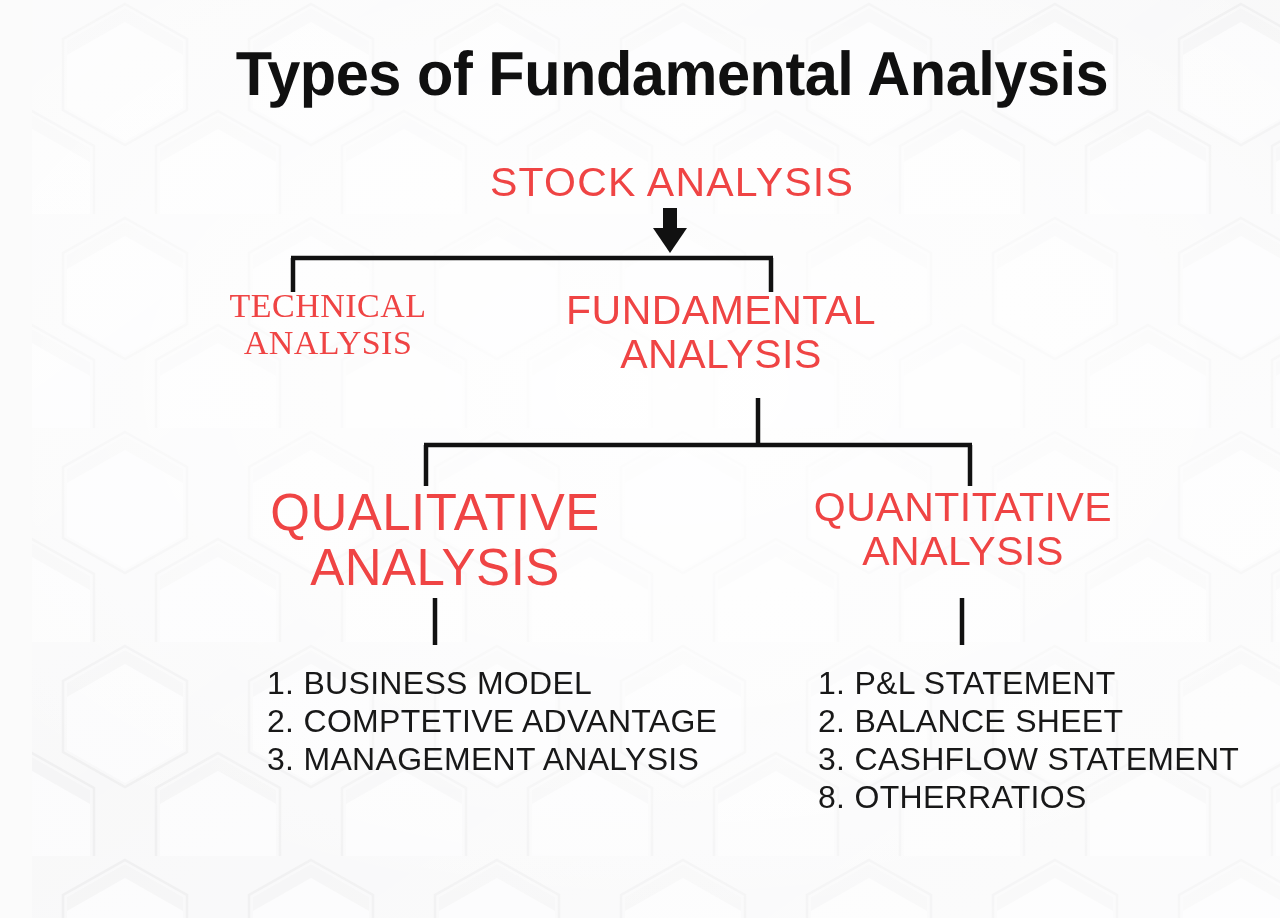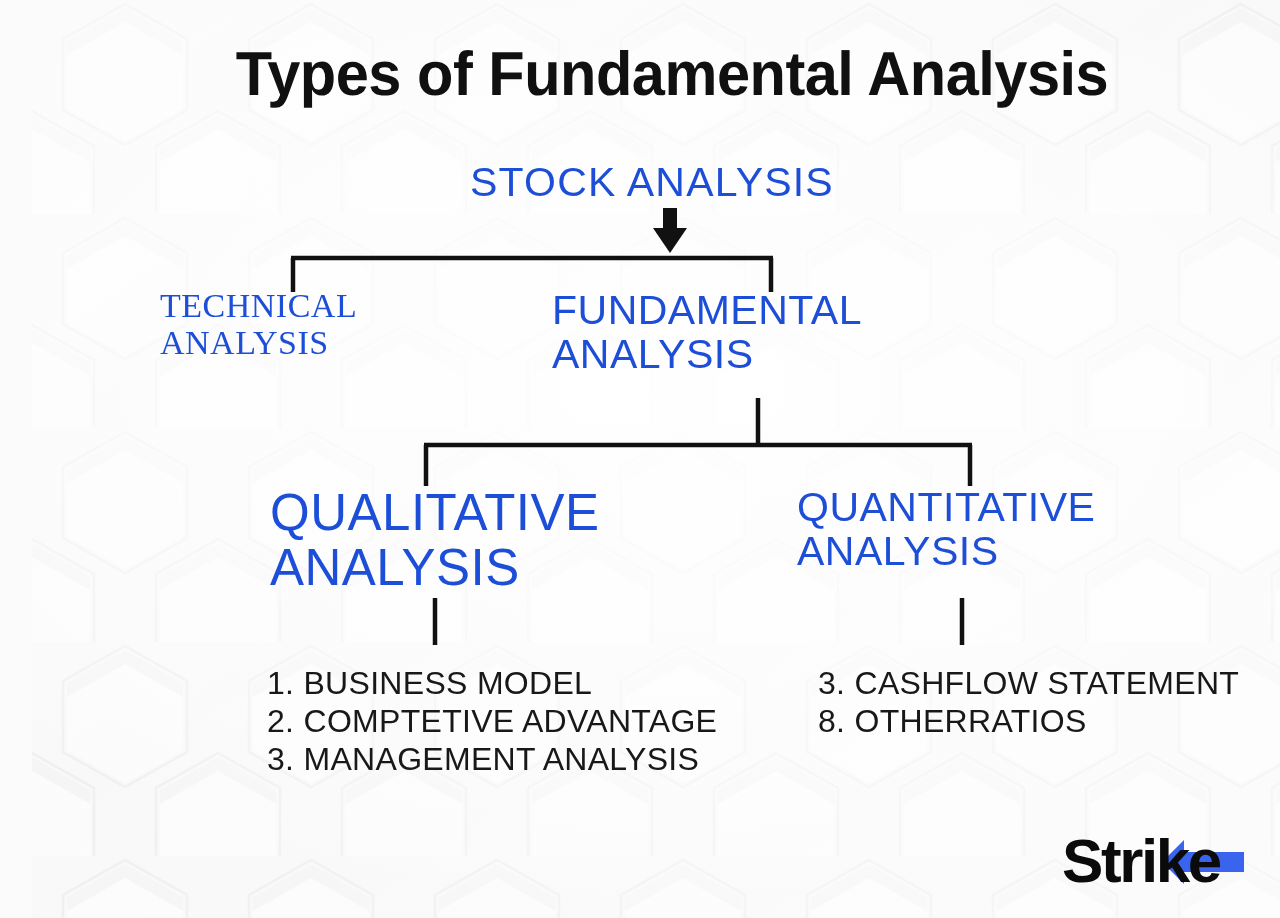--- a/index.html
+++ b/index.html
@@ -51,22 +51,22 @@
     color:#101010;
     transform:scaleX(0.96);
     white-space:nowrap;
     line-height:1.0;
     text-rendering:geometricPrecision;
   }
 
   
   .node {
     position:absolute;
-    text-align:left;
-    color:#1d4ed8;
+    text-align:center;
+    color:#ef4444;
     font-family:"Liberation Sans", sans-serif;
     font-weight:400;
     line-height:1.08;
     white-space:pre-line;
     letter-spacing:0.5px;
   }
 
   #node-root {
     left:438px; top:160px;
     width:404px;
@@ -232,26 +232,20 @@
   <div class="node" id="node-quantitative">QUANTITATIVE
 ANALYSIS</div>
 
   <div class="leaf-list" id="list-qualitative">
     <span class="leaf-item">1. BUSINESS MODEL</span>
     <span class="leaf-item">2. COMPTETIVE ADVANTAGE</span>
     <span class="leaf-item">3. MANAGEMENT ANALYSIS</span>
   </div>
 
   <div class="leaf-list" id="list-quantitative">
+    <span class="leaf-item">1. P&amp;L STATEMENT</span>
+    <span class="leaf-item">2. BALANCE SHEET</span>
     <span class="leaf-item">3. CASHFLOW STATEMENT</span>
     <span class="leaf-item">8. OTHERRATIOS</span>
   </div>
 
-  <div class="logo">
-    <div class="logo-arrow">
-      <svg viewBox="0 0 82 44" xmlns="http://www.w3.org/2000/svg" aria-hidden="true">
-        <polygon points="22,0 22,12 82,12 82,32 22,32 22,44 0,22" fill="#3a63ee"></polygon>
-      </svg>
-    </div>
-    <div class="logo-word">Strike</div>
-  </div>
 
 </div>
 
 </body></html>

